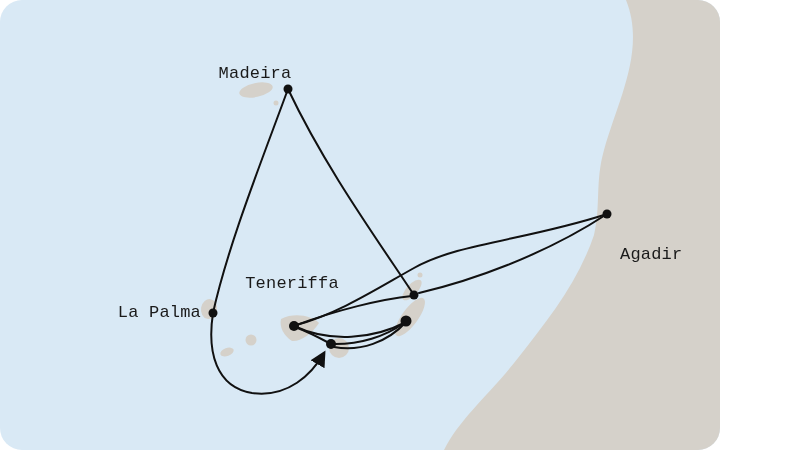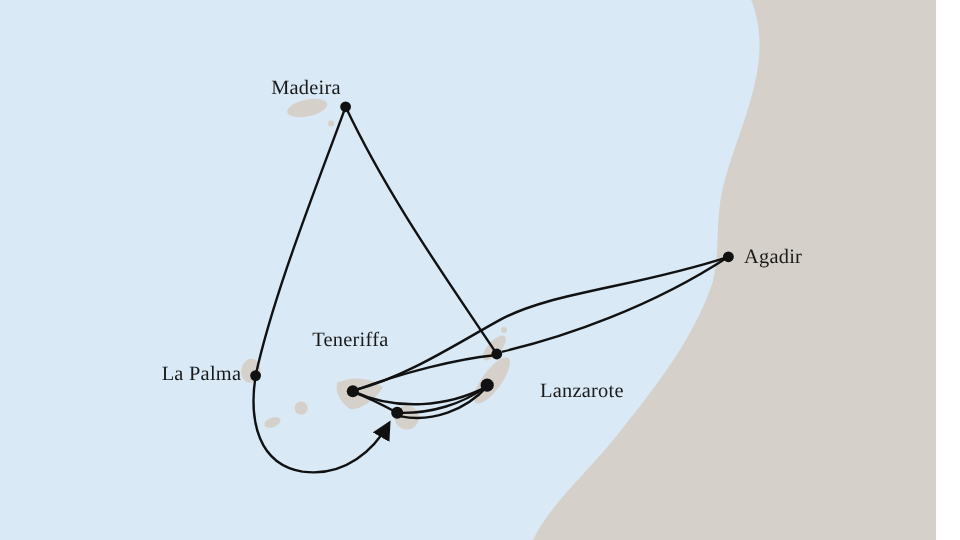--- a/index.html
+++ b/index.html
@@ -1,37 +1,38 @@
 <!DOCTYPE html>
 <html style="--sea: #d9e9f5; --land: #d5d1ca; --route: #111111; --label: #1a1a1a;"><head>
 <meta charset="utf-8">
 <style>
   html,body{margin:0;padding:0;}
   .map{
     position:relative;
-    width:780px;height:450px;
+    width:720px;height:450px;
     background:var(--sea,#d9e9f5);
     overflow:hidden;
-    font-family:Liberation Serif, serif;
+    font-family:Liberation Mono, monospace;
+    border-radius:22px;
   }
   .map svg{position:absolute;left:0;top:0;}
   .land{fill:var(--land,#d5d1ca);stroke:none;}
   .route{fill:none;stroke:var(--route,#111111);stroke-width:2;stroke-linecap:round;}
   .dot{fill:var(--route,#111111);}
   .arrowhead{fill:var(--route,#111111);}
   .port-label{
     position:absolute;
     color:var(--label,#1a1a1a);
     font-size:17px;
     white-space:nowrap;
     letter-spacing:.2px;
   }
   .center{transform:translate(-50%,-50%);}
   .left-of{transform:translate(-100%,-50%);}
-  .right-of{transform:translate(0,-50%);}
+  .right-of{transform:translate(0,-50%);margin-top:40px;}
   .bold{font-weight:700;}
 </style>
 </head>
 <body>
 
 <div class="map">
 
   <svg width="800" height="450" viewBox="0 0 800 450">
     <defs>
       <marker id="arrow" markerWidth="9" markerHeight="9" refX="6.5" refY="4" orient="auto">
@@ -69,15 +70,14 @@
     <circle class="dot" cx="294" cy="326" r="5"></circle>
     <circle class="dot" cx="331" cy="344" r="5"></circle>
     <circle class="dot" cx="406" cy="321" r="5.5"></circle>
     <circle class="dot" cx="414" cy="295" r="4.5"></circle>
   </svg>
 
   <div class="port-label center" style="left:255px;top:73px;">Madeira</div>
   <div class="port-label right-of" style="left:620px;top:214px;">Agadir</div>
   <div class="port-label left-of" style="left:201px;top:312px;text-align:right;">La Palma</div>
   <div class="port-label center" style="left:292px;top:283px;">Teneriffa</div>
-  <div class="port-label right-of" style="left:450px;top:326px;">Lanzarote</div>
 
 </div>
 
 </body></html>

